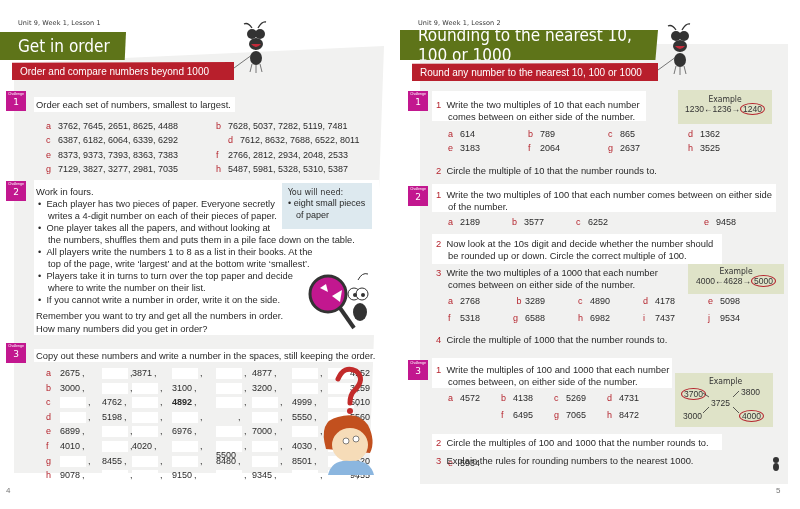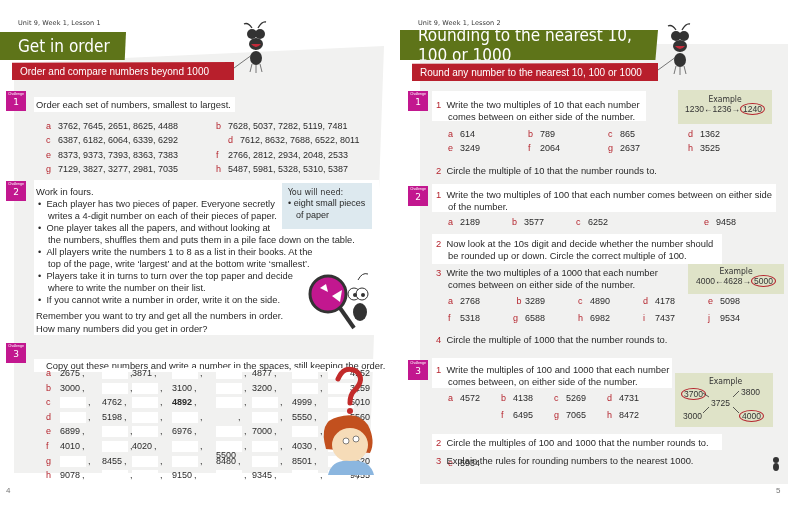--- a/index.html
+++ b/index.html
@@ -115,21 +115,21 @@
     <circle cx="49" cy="25" r="2" fill="#333"></circle>
     <circle cx="57" cy="25" r="2" fill="#333"></circle>
     <ellipse cx="54" cy="42" rx="7" ry="9" fill="#333"></ellipse>
     <path d="M52 10 Q56 2 62 4" stroke="#333" fill="none"></path>
   </svg>
 
   <div class="challenge-badge" style="left:6px;top:343px;">
     <span>Challenge</span>
     <span class="num">3</span>
   </div>
-  <div class="txt wh" style="left:34px;top:349px;padding:1px 8px 1px 12px;margin-top:10px;">Copy out these numbers and write a number in the spaces, still keeping the order.</div>
+  <div class="txt wh" style="left:34px;top:349px;padding:1px 8px 1px 2px;">Copy out these numbers and write a number in the spaces, still keeping the order.</div>
 
   <div id="c3rows">
       <div class="row" style="left: 46px; top: 368px; width: 320px; height: 13px;">
         <span class="letter cell" style="left: 0px;">a</span>
         <span class="cell" style="left: 14px;">2675</span>
         <span class="cell" style="left: 36px;">,</span>
         <span class="cell blank" style="left: 56px;"></span>
         <span class="cell" style="left: 84px;">,</span>
         <span class="cell" style="left: 86px;">3871</span>
         <span class="cell" style="left: 108px;">,</span>
@@ -326,21 +326,21 @@
   </div>
   <div class="bgpanel" style="left:32px;top:91px;width:214px;height:30px;background:#fff;"></div>
   <div class="txt" style="left:36px;top:99px;"><span class="num-red">1</span>&nbsp;&nbsp;<span>Write the two multiples of 10 that each number</span></div>
   <div class="txt" style="left:48px;top:111px;">comes between on either side of the number.</div>
 
   <div id="rc1items">
       <div class="row" style="left: 48px; top: 129px;"><span class="letter">a</span><span>614</span></div>
       <div class="row" style="left: 128px; top: 129px;"><span class="letter">b</span><span>789</span></div>
       <div class="row" style="left: 208px; top: 129px;"><span class="letter">c</span><span>865</span></div>
       <div class="row" style="left: 288px; top: 129px;"><span class="letter">d</span><span>1362</span></div>
-      <div class="row" style="left: 48px; top: 143px;"><span class="letter">e</span><span>3249</span></div>
+      <div class="row" style="left: 48px; top: 143px;"><span class="letter">e</span><span>3183</span></div>
       <div class="row" style="left: 128px; top: 143px;"><span class="letter">f</span><span>2064</span></div>
       <div class="row" style="left: 208px; top: 143px;"><span class="letter">g</span><span>2637</span></div>
       <div class="row" style="left: 288px; top: 143px;"><span class="letter">h</span><span>3525</span></div>
     </div>
 
   <div class="txt" style="left:36px;top:165px;"><span class="num-red">2</span>&nbsp;&nbsp;<span>Circle the multiple of 10 that the number rounds to.</span></div>
 
   <div class="example" style="left:278px;top:90px;width:94px;height:34px;padding-top:4px;">
     <span class="eh">Example</span>
     <span>1230</span>←<span>1236</span>→<span class="circ">1240</span>

